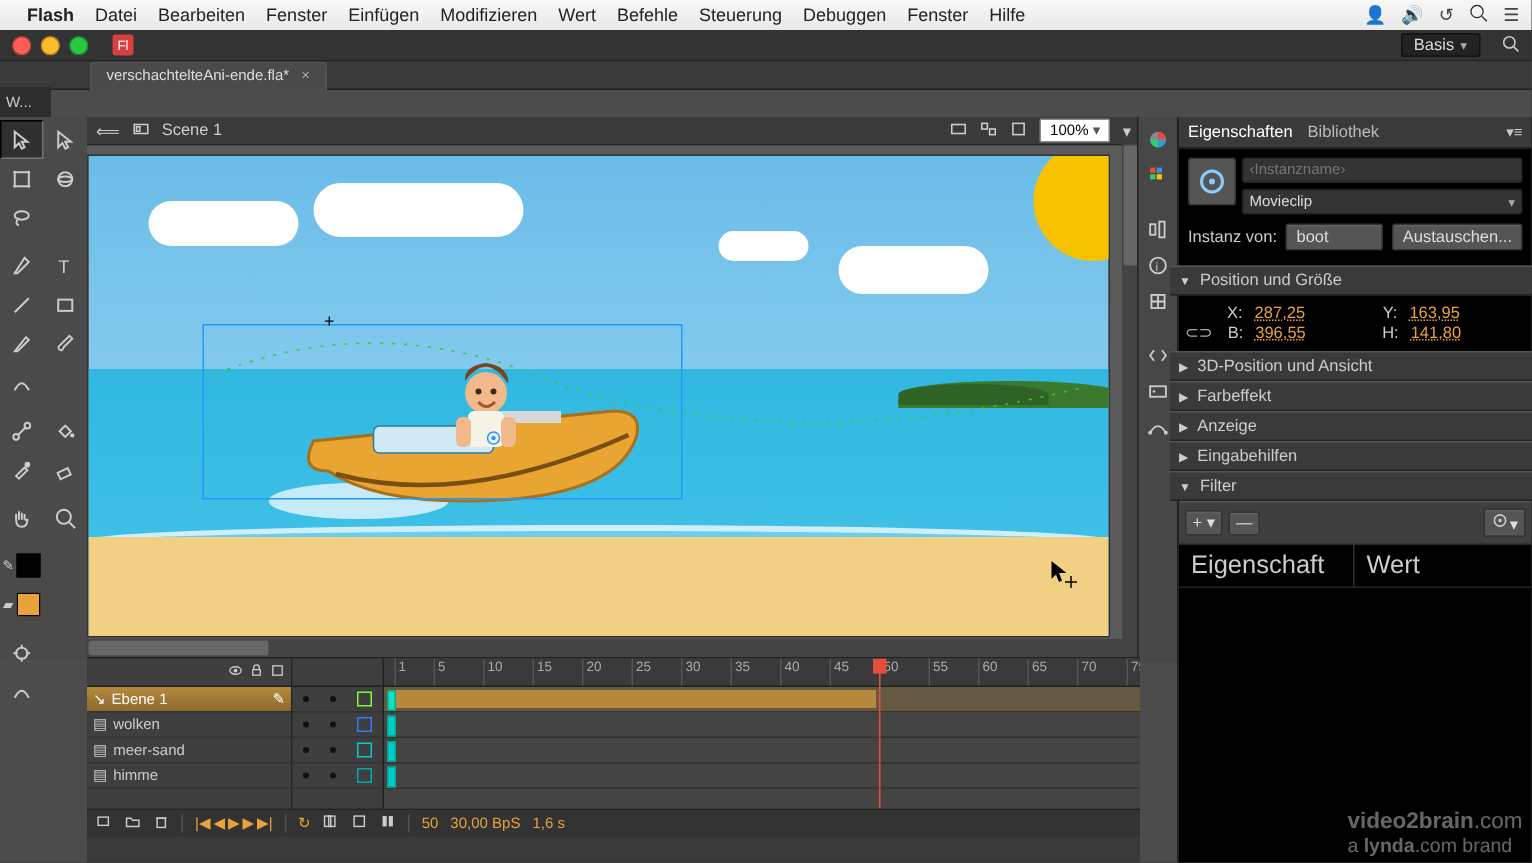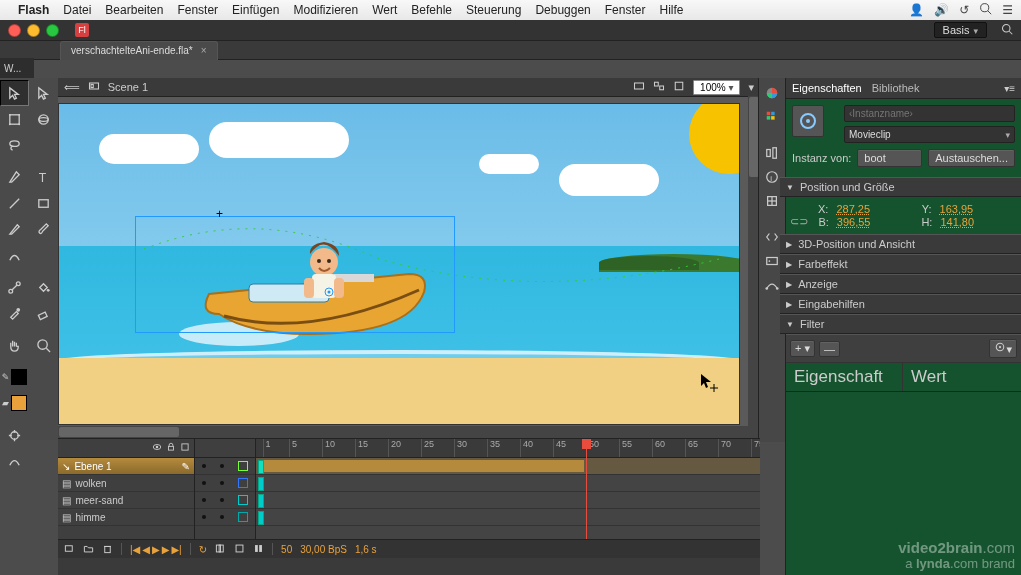--- a/index.html
+++ b/index.html
@@ -65,33 +65,33 @@
     background: #474747; border-left: 1px solid #222; border-right: 1px solid #222;
     display: flex; flex-direction: column; align-items: center; padding-top: 4px; gap: 2px;
   }
   .panelstack .pitem { width: 22px; height: 22px; display:flex; align-items:center; justify-content:center; border-radius:2px; }
   .panelstack .pitem svg { width:14px; height:14px; }
   .panelstack .psep { height:10px; }
 
   
   .props {
     position: absolute; right: 0; top: 58px; width: 235px; bottom: 0;
-    background: #14532d; border-left: 1px solid #222; display:flex; flex-direction:column;
+    background: #000000; border-left: 1px solid #222; display:flex; flex-direction:column;
   }
   .props-tabs { height: 20px; background: #3a3a3a; border-bottom: 1px solid #222; display:flex; align-items:center; padding:0 6px; gap:10px; font-size:11px; }
   .props-tabs .ptab { color:#bbb; }
   .props-tabs .ptab.active { color:#fff; }
   .props-body { padding: 6px; }
   .btn {
     background: #555; border: 1px solid #333; border-radius: 2px; padding: 2px 6px; color:#ddd; font-size:11px;
     box-shadow: inset 0 1px 0 rgba(255,255,255,.08);
   }
   .field-row { display:flex; align-items:center; gap:6px; margin-bottom:4px; font-size:11px; color:#ccc; }
   .input { background:#333; border:1px solid #222; color:#ddd; padding:2px 4px; border-radius:2px; }
-  .instance-block { display:flex; gap:20px; margin-bottom:6px; }
+  .instance-block { display:flex; gap:4px; margin-bottom:6px; }
   .icon-box { width:30px; height:30px; background:#555; border:1px solid #333; border-radius:2px; display:flex; align-items:center; justify-content:center; }
   .instance-right { flex:1; display:flex; flex-direction:column; gap:4px; }
   .instance-right .input { width: 100%; box-sizing: border-box; font-size:10px; }
   .dropdown { display:flex; align-items:center; justify-content:space-between; }
   .dropdown .chev { font-size:9px; color:#aaa; margin-left:4px; }
   .section-hdr {
     background:#3a3a3a; padding:3px 6px; font-size:11px; color:#ccc; display:flex; align-items:center; gap:6px;
     margin:0 -6px; border-top:1px solid #555; border-bottom:1px solid #222;
   }
   .section-hdr .arrow { font-size:8px; }
@@ -155,21 +155,21 @@
   .playhead .head { position:absolute; top:0; left:-4px; width:9px; height:10px; background:#e74c3c; }
   .frame-row { height:16px; border-bottom:1px solid #333; position:relative; }
   .frame-row.active-bg { background: rgba(181,138,60,.3); }
   .frame-row .kf { position:absolute; top:2px; width:4px; height:12px; background:#14e0c0; border:1px solid #0a8; }
   .frame-row .span { position:absolute; top:2px; height:12px; background:#888; }
   .tl-footer { height:18px; background:#333; border-top:1px solid #222; display:flex; align-items:center; padding:0 6px; gap:8px; font-size:10px; color:#e9a23b; }
   .tl-footer .btnset { display:flex; gap:2px; }
   .tl-footer svg { width:11px; height:11px; }
   .tl-footer .sep { width:1px; height:12px; background:#555; }
 
-  .watermark { position:absolute; right:6px; bottom:4px; text-align:right; color:rgba(255,255,255,.4); font-size:13px; pointer-events:none; }
+  .watermark { position:absolute; right:6px; bottom:4px; text-align:left; color:rgba(255,255,255,.4); font-size:13px; pointer-events:none; }
   .watermark .l1 { font-size:15px; }
 
   
   .ico { stroke:#ccc; fill:none; stroke-width:1.4; }
   .ico-dark { stroke:#222; fill:none; }
 </style>
 </head>
 <body>
 
 <div class="mac-menubar">

